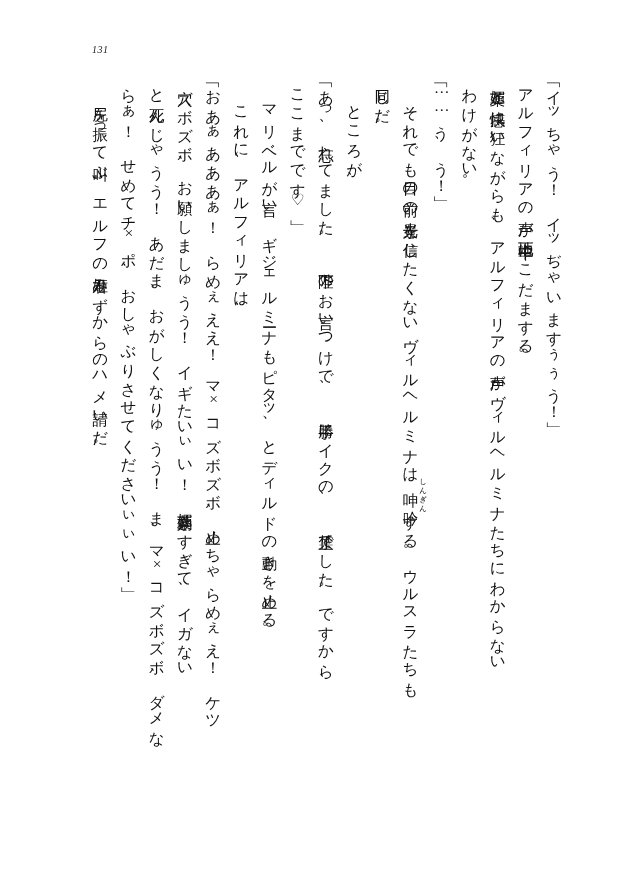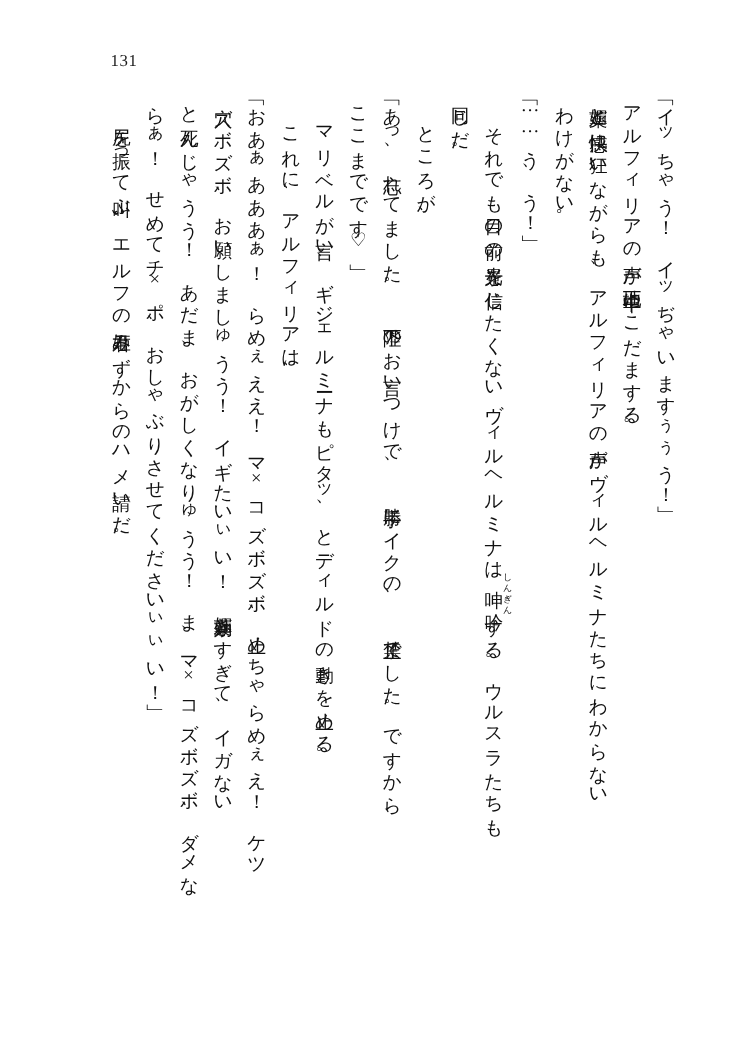--- a/index.html
+++ b/index.html
@@ -18,21 +18,22 @@
     position: relative;
     width: 621px;
     height: 886px;
     background: #ffffff;
     box-sizing: border-box;
   }
   #page-number {
     position: absolute;
     top: 44px;
     left: 92px;
-    font-size: 14px;
+    font-size: 10px;
+    font-style: italic;
     font-family: "Liberation Serif", "DejaVu Serif", serif;
     color: #1a1a1a;
     letter-spacing: 0.5px;
   }
   #text-body {
     position: absolute;
     top: 78px;
     left: 60px;
     width: 508px;
     height: 760px;

